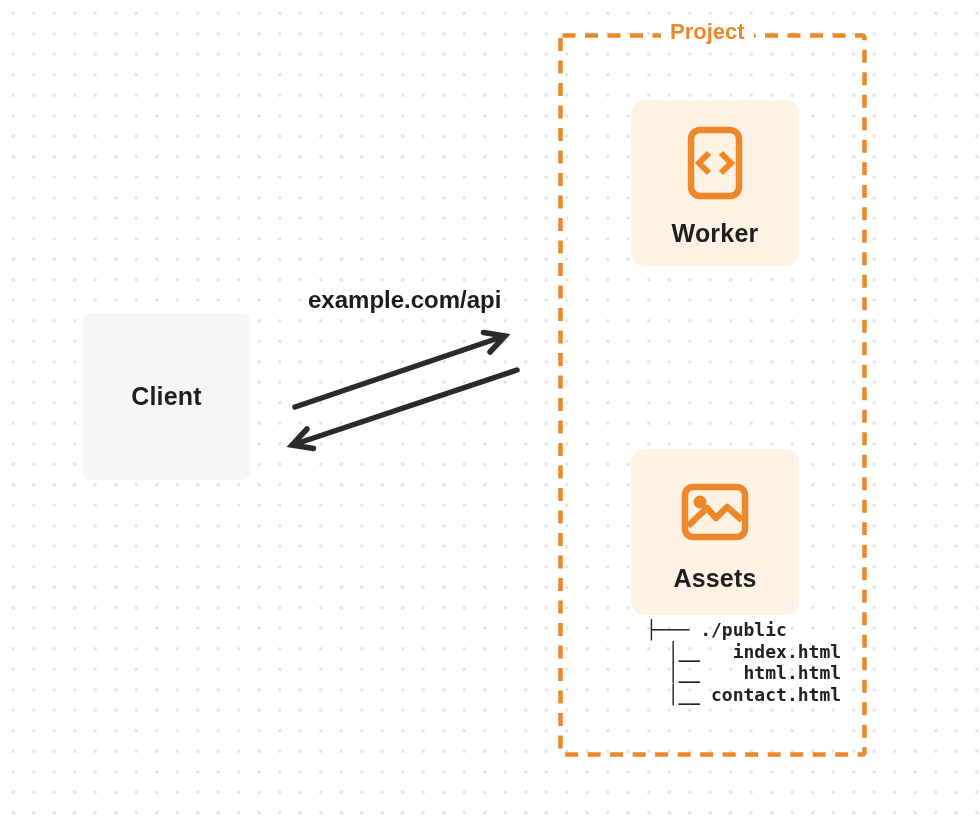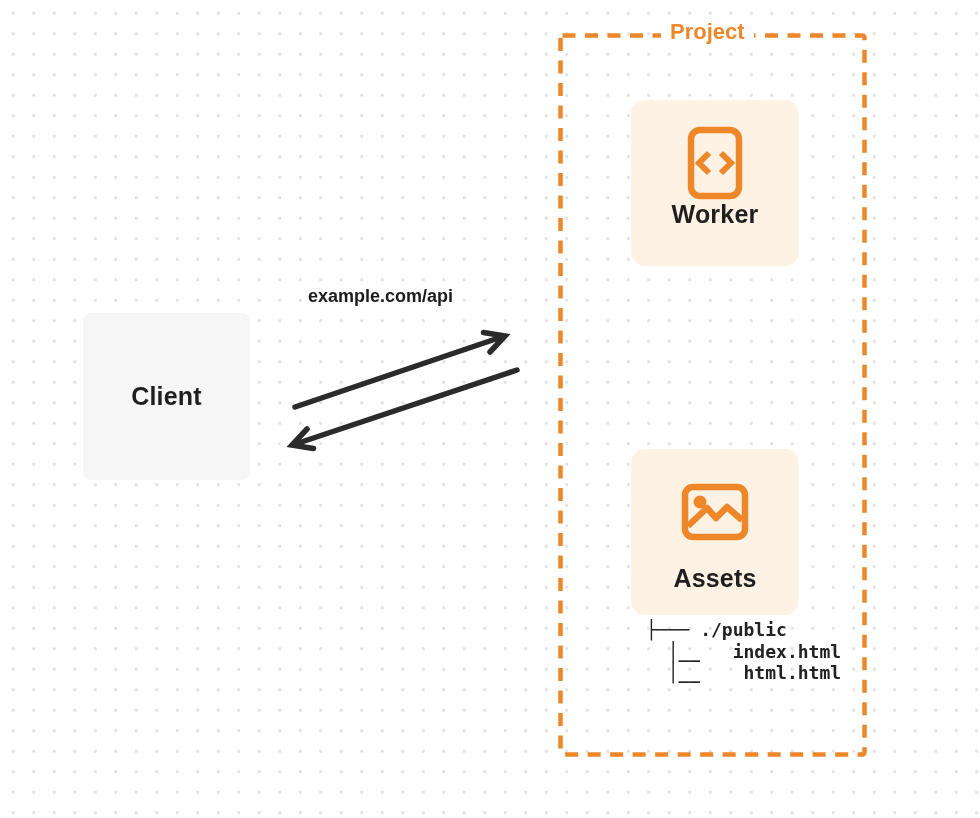--- a/index.html
+++ b/index.html
@@ -38,21 +38,21 @@
     background: #f6f6f7;
     border-radius: 8px;
     display: flex;
     align-items: center;
     justify-content: center;
     z-index: 2;
   }
   .request-label {
     position: absolute;
     left: 308px; top: 286px;
-    font-size: 18px;
+    font-size: 24px;
     font-weight: 700;
     color: #1c1c1c;
     z-index: 2;
     white-space: nowrap;
   }
   .project-label {
     position: absolute;
     left: 661px; top: 19px;
     padding: 0 9px;
     background: #ffffff;
@@ -70,21 +70,21 @@
     border-radius: 14px;
     display: flex;
     flex-direction: column;
     align-items: center;
     z-index: 2;
   }
   .card.worker { top: 100px; }
   .card.assets { top: 449px; text-align: right; }
   .card.worker .card-icon { margin-top: 26px; }
   .card.assets .card-icon { margin-top: 34px; }
-  .card.worker .node-label { }
+  .card.worker .node-label { margin-top: 19px; }
   .card.assets .node-label { margin-top: 23px; }
   .file-tree {
     position: absolute;
     left: 610px; top: 619px;
     z-index: 2;
     font-family: "DejaVu Sans Mono", monospace;
     font-size: 18px;
     line-height: 21.5px;
     color: #222222;
     font-weight: 700;
@@ -134,15 +134,16 @@
       <circle cx="19" cy="19" r="6.5" fill="#ee8729"></circle>
       <path d="M7,43 L26,25 L35,35 L46,24 L61,37" fill="none" stroke="#ee8729" stroke-width="6.5" stroke-linecap="butt" stroke-linejoin="round"></path>
     </svg>
     <span class="node-label">Assets</span>
   </div>
 
   <div class="file-tree">
     <div class="tree-line">├─── ./public</div>
     <div class="tree-line">  │__   index.html</div>
     <div class="tree-line">  │__    html.html</div>
+    <div class="tree-line">  │__ contact.html</div>
   </div>
 
 </div>
 
 </body></html>

